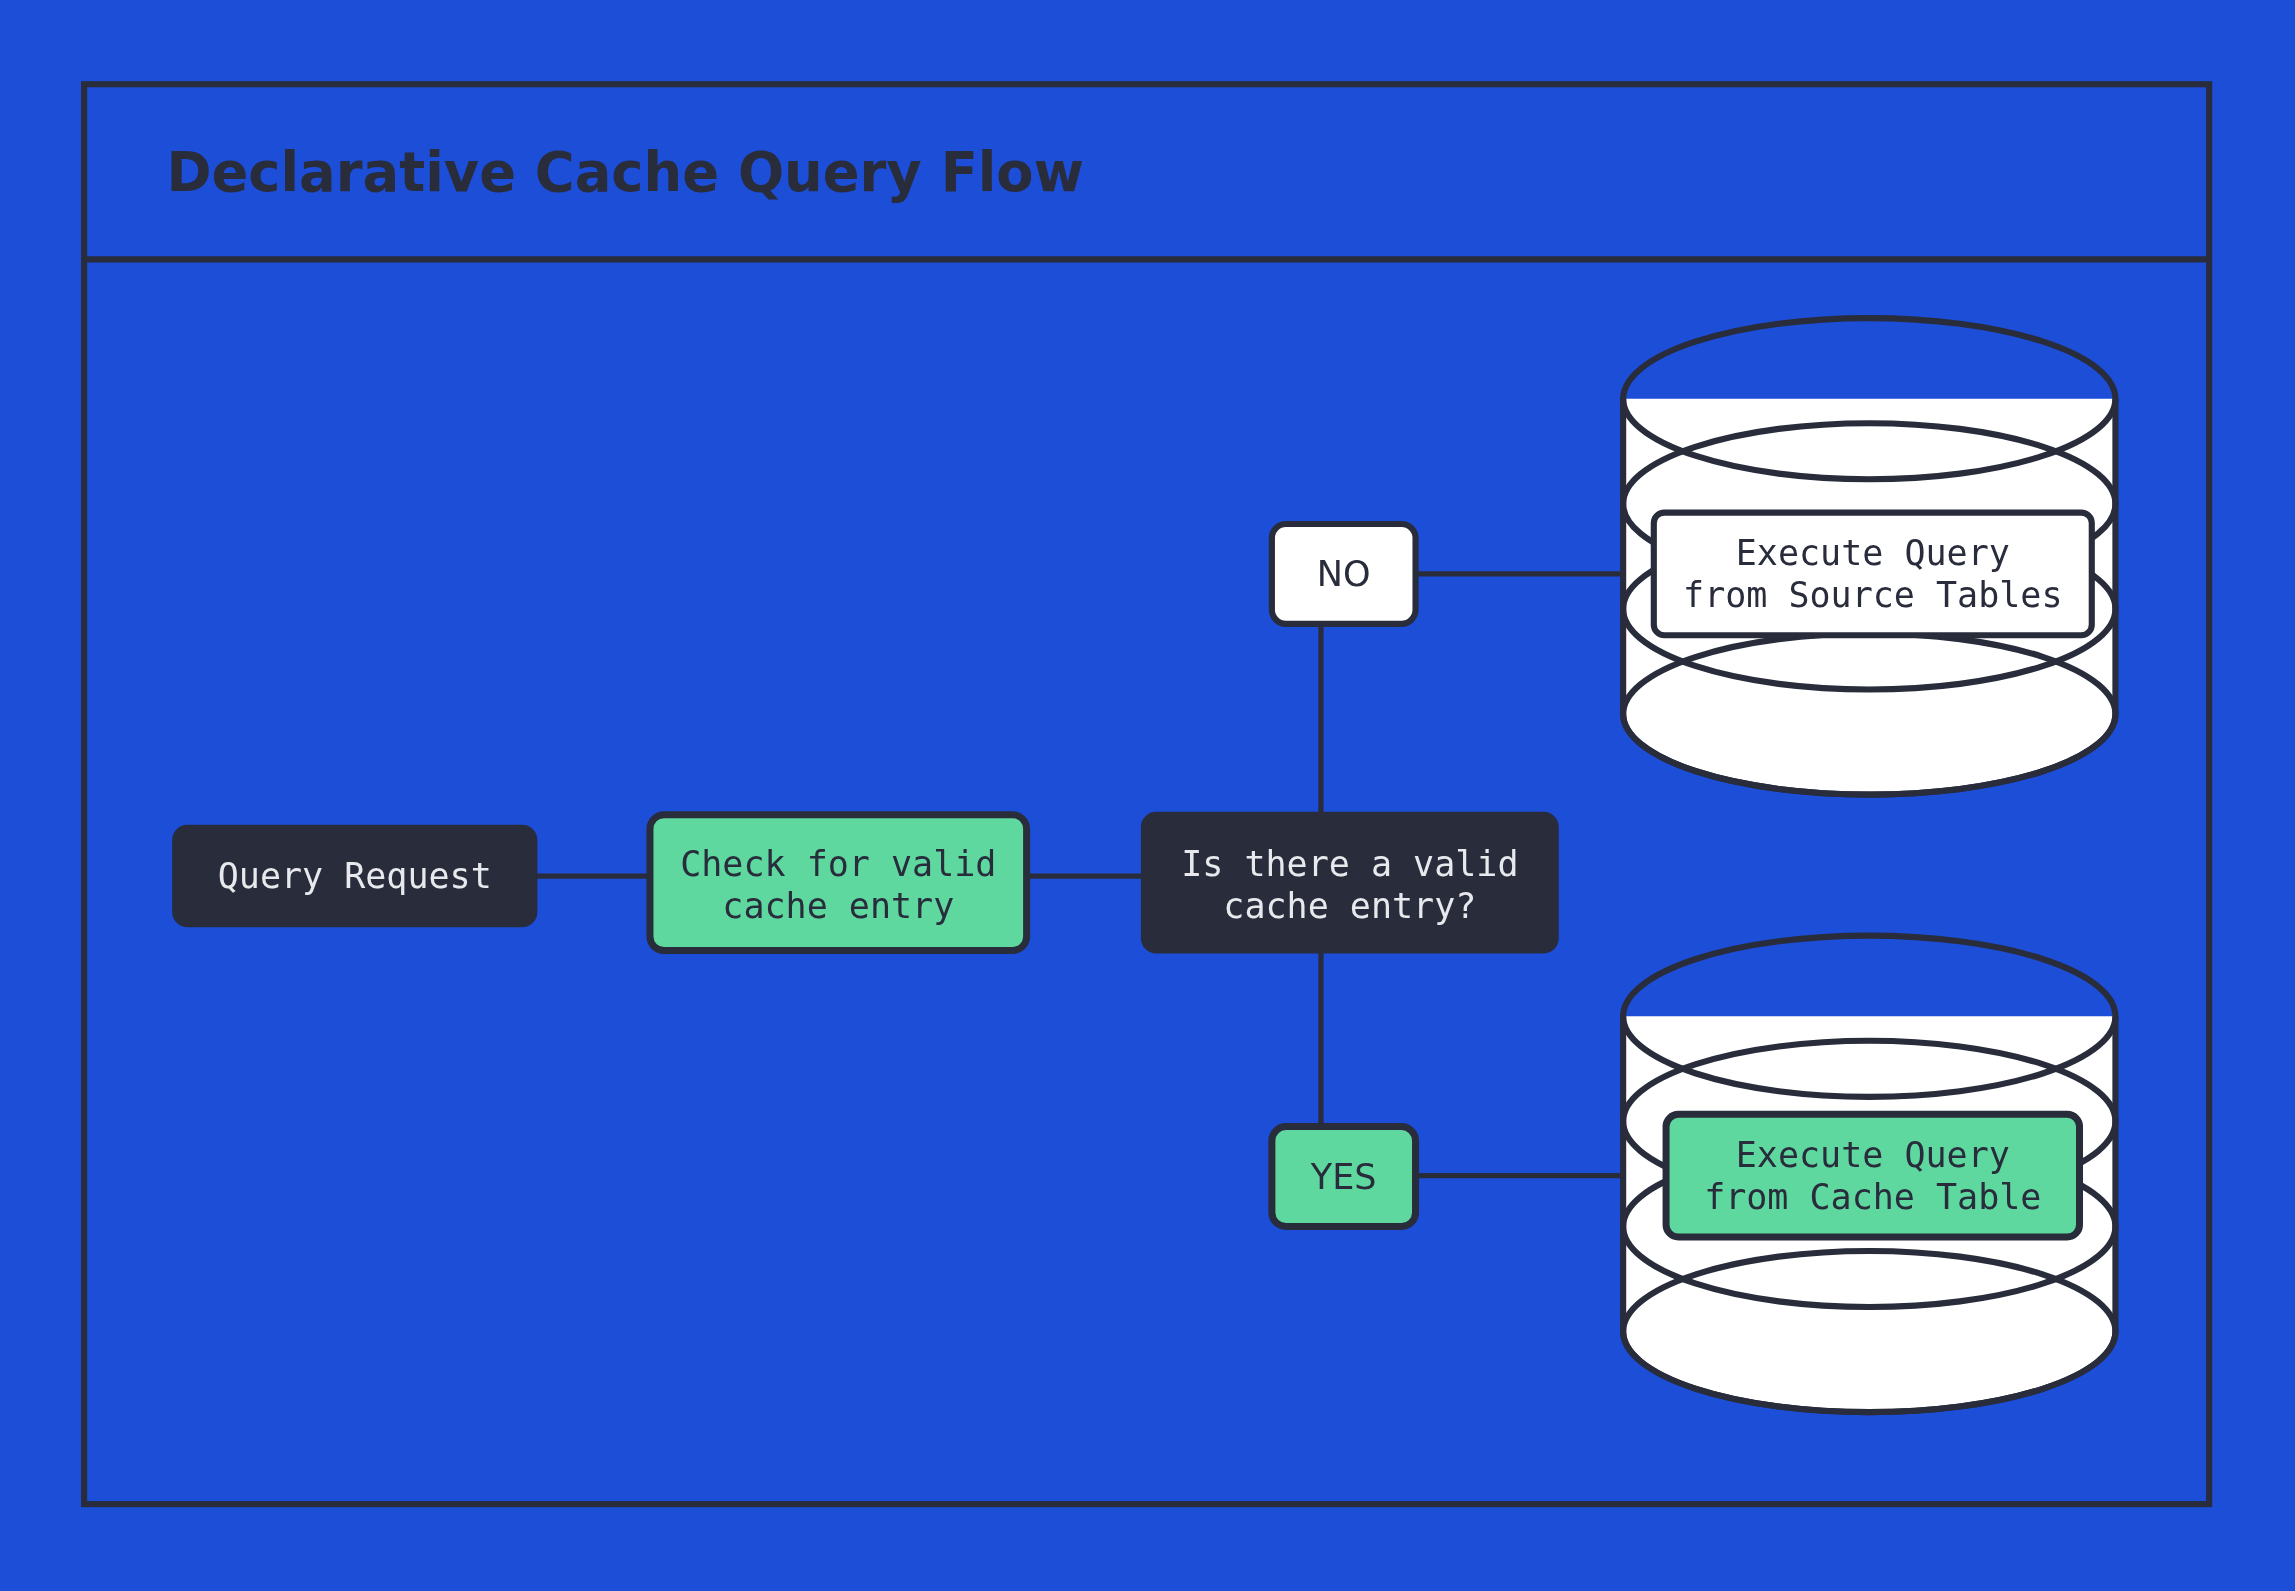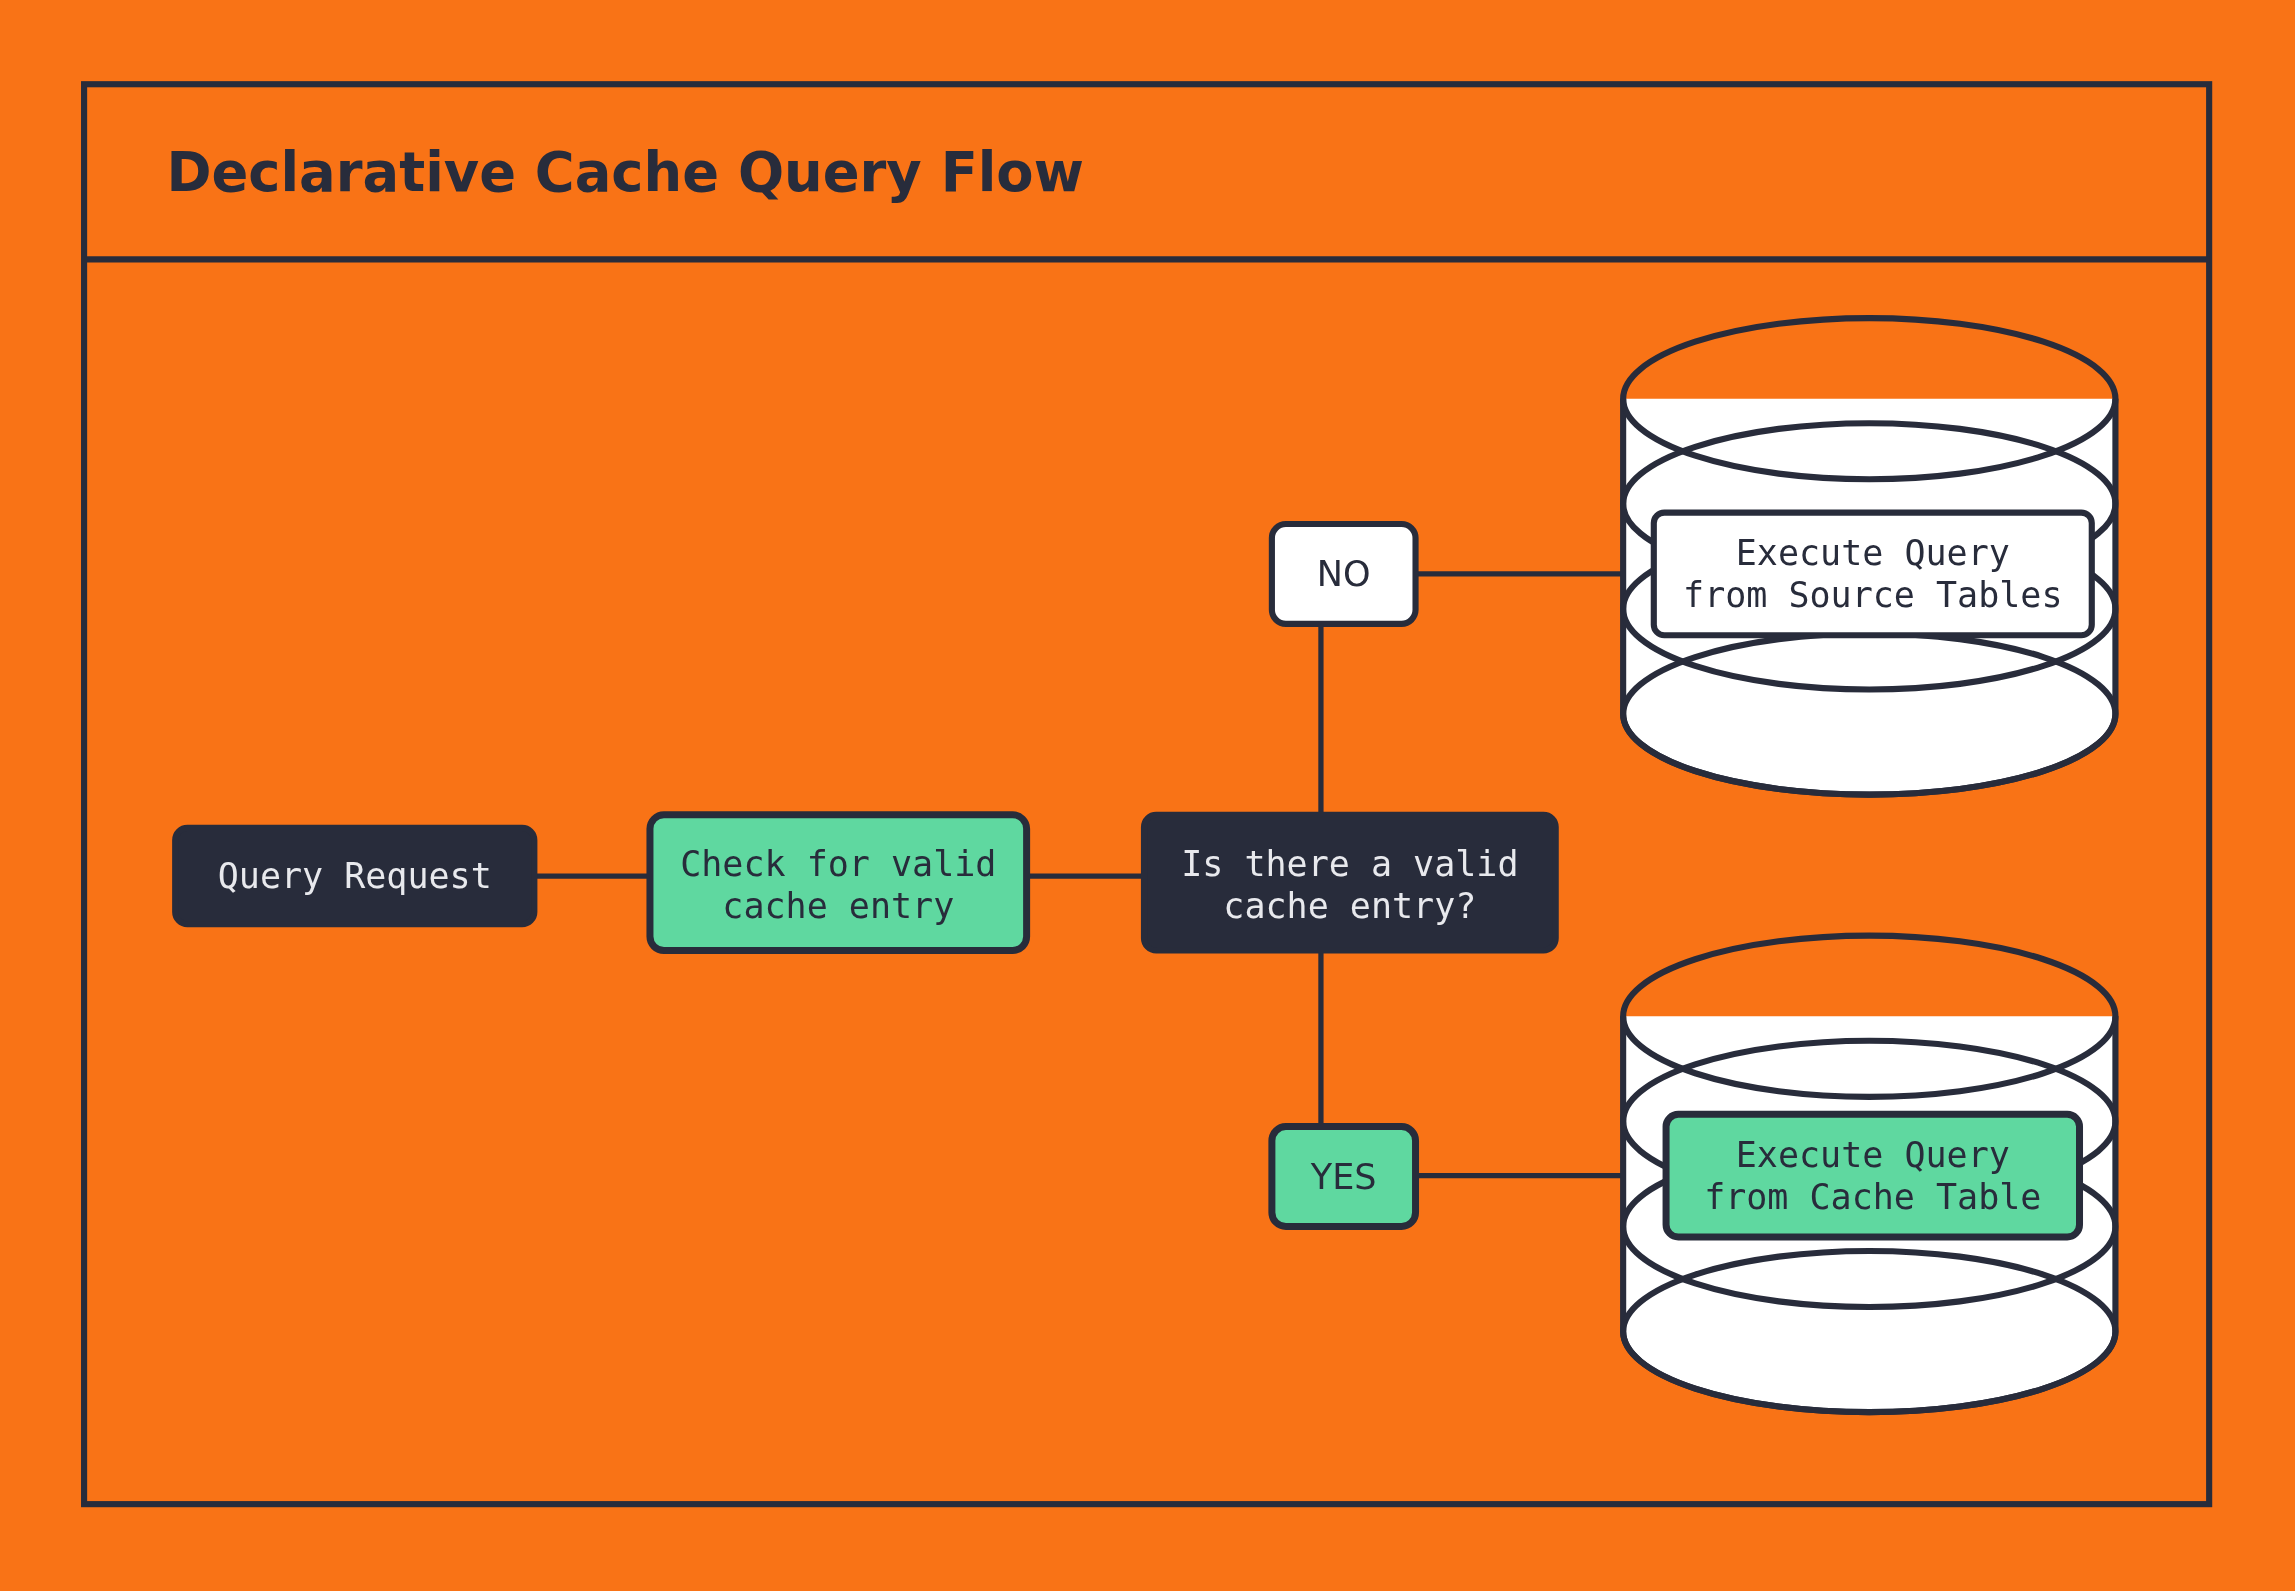--- a/index.html
+++ b/index.html
@@ -10,21 +10,21 @@
   body {
     width: 2295px;
     height: 1591px;
     font-family: "Liberation Sans", sans-serif;
     overflow: hidden;
   }
   #canvas {
     position: relative;
     width: 2295px;
     height: 1591px;
-    background: #f97316;
+    background: #1d4ed8;
   }
   svg.diagram {
     position: absolute;
     left: 0;
     top: 0;
     width: 2295px;
     height: 1591px;
     display: block;
   }
   .frame-rect {

